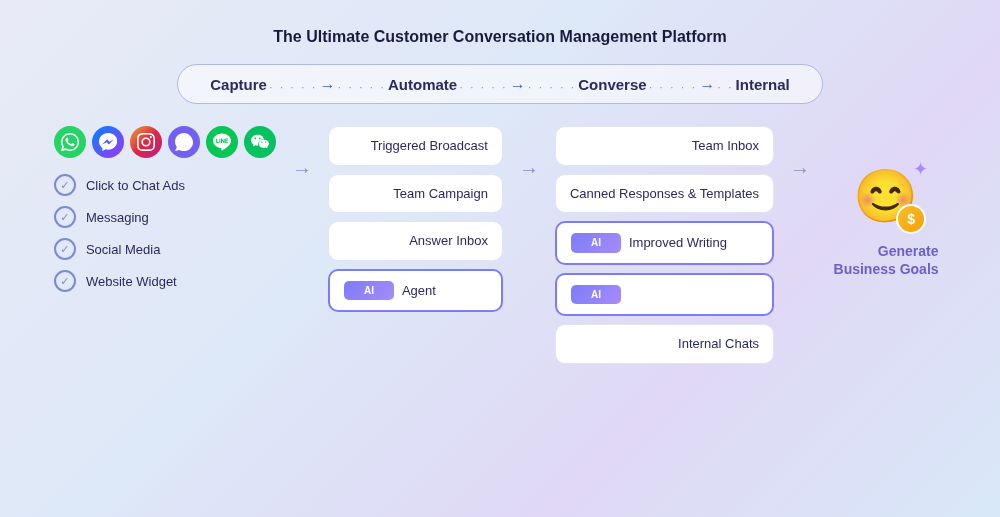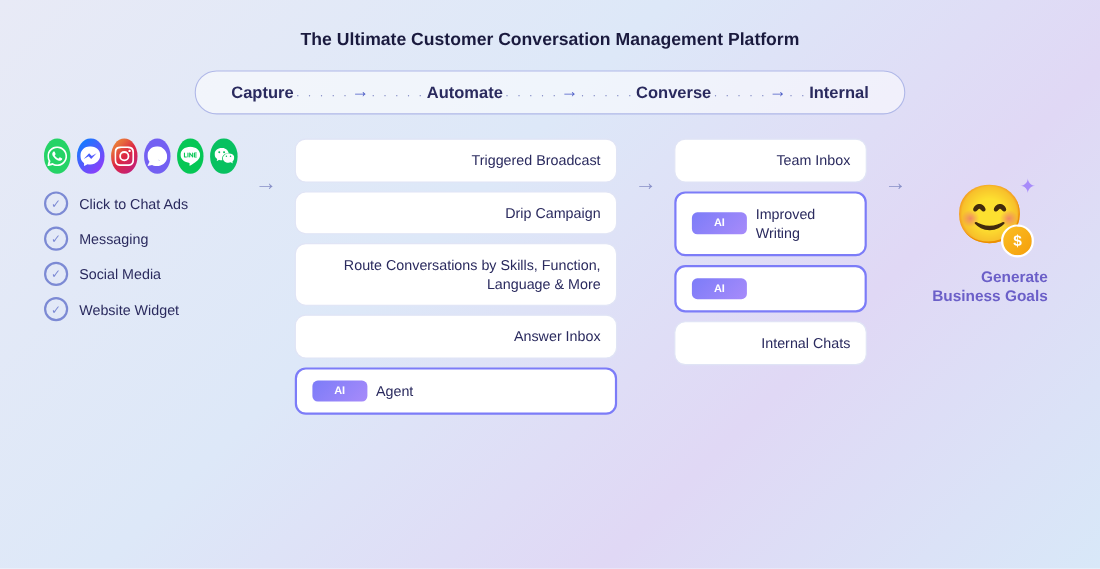--- a/index.html
+++ b/index.html
@@ -294,39 +294,39 @@
     </div>
   </div>
 
   <div class="separator">→</div>
 
   <div class="mid-col">
     <div class="card">
       <span>Triggered Broadcast</span>
     </div>
     <div class="card">
-      <span>Drip Campaign</span>
-    </div>
-    <div class="card">
-      <span>Route Conversations by Skills, Function, Language &amp; More</span>
+      <span>Team Campaign</span>
     </div>
     <div class="card">
       <span>Answer Inbox</span>
     </div>
     <div class="card ai-highlighted">
       <span class="ai-badge">AI</span>
       <span>Agent</span>
     </div>
   </div>
 
   <div class="separator">→</div>
 
   <div class="mid-col">
     <div class="card">
       <span>Team Inbox</span>
+    </div>
+    <div class="card">
+      <span>Canned Responses &amp; Templates</span>
     </div>
     <div class="card ai-highlighted">
       <span class="ai-badge">AI</span>
       <span>Improved Writing</span>
     </div>
     <div class="card ai-highlighted">
       <span class="ai-badge">AI</span>
     </div>
     <div class="card">
       <span>Internal Chats</span>

